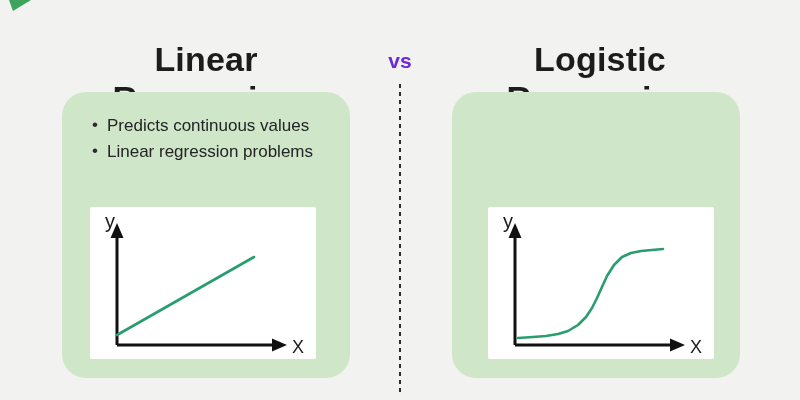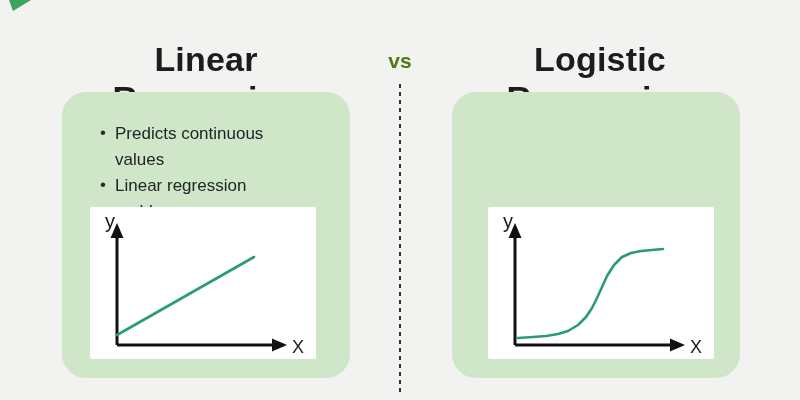--- a/index.html
+++ b/index.html
@@ -5,27 +5,27 @@
   html,body{margin:0;padding:0;}
   .stage{position:relative;width:800px;height:400px;background:#f2f2f1;overflow:hidden;
          font-family:"Liberation Sans",sans-serif;}
   .corner-accent{position:absolute;left:9px;top:0;width:22px;height:11px;background:#3da35e;
          -webkit-clip-path:polygon(0 0,100% 0,18% 100%);clip-path:polygon(0 0,100% 0,18% 100%);}
   .title{position:absolute;top:40px;font-size:34px;font-weight:bold;color:#1c1c1c;
          text-align:center;letter-spacing:.2px;}
   .title-left{left:62px;width:288px;}
   .title-right{left:456px;width:288px;}
   .vs{position:absolute;left:372px;width:56px;top:49px;text-align:center;
-      font-size:21px;font-weight:bold;color:#4d7c0f;}
+      font-size:21px;font-weight:bold;color:#6d28d9;}
   .divider{position:absolute;left:399px;top:84px;height:311px;width:2px;
       background:repeating-linear-gradient(to bottom,#2d2d2d 0 4px,transparent 4px 8px);}
   .panel{position:absolute;top:92px;width:288px;height:286px;background:#d0e6c8;border-radius:24px;}
   .panel-left{left:62px;}
   .panel-right{left:452px;}
-  .bullets{margin:12px;padding:17px 22px 0 24px;list-style:none;}
+  .bullets{margin:4px;padding:17px 22px 0 24px;list-style:none;}
   .bullets li{font-size:17px;color:#222426;line-height:26px;position:relative;padding-left:17px;}
   .bullets li::before{content:"\2022";position:absolute;left:2px;top:-1px;color:#2b2b2b;}
   .chart-box{position:absolute;top:115px;width:226px;height:152px;background:#ffffff;border-radius:2px;}
   .chart-box-left{left:28px;}
   .chart-box-right{left:36px;}
   .chart-box svg{display:block;}
   .axis{stroke:#111111;stroke-width:3;stroke-linecap:butt;}
   .axis-label{fill:#1c1c1c;font-family:"Liberation Sans",sans-serif;}
   .data-line{fill:none;stroke-width:2.6;stroke-linecap:round;stroke-linejoin:round;}
 </style>

